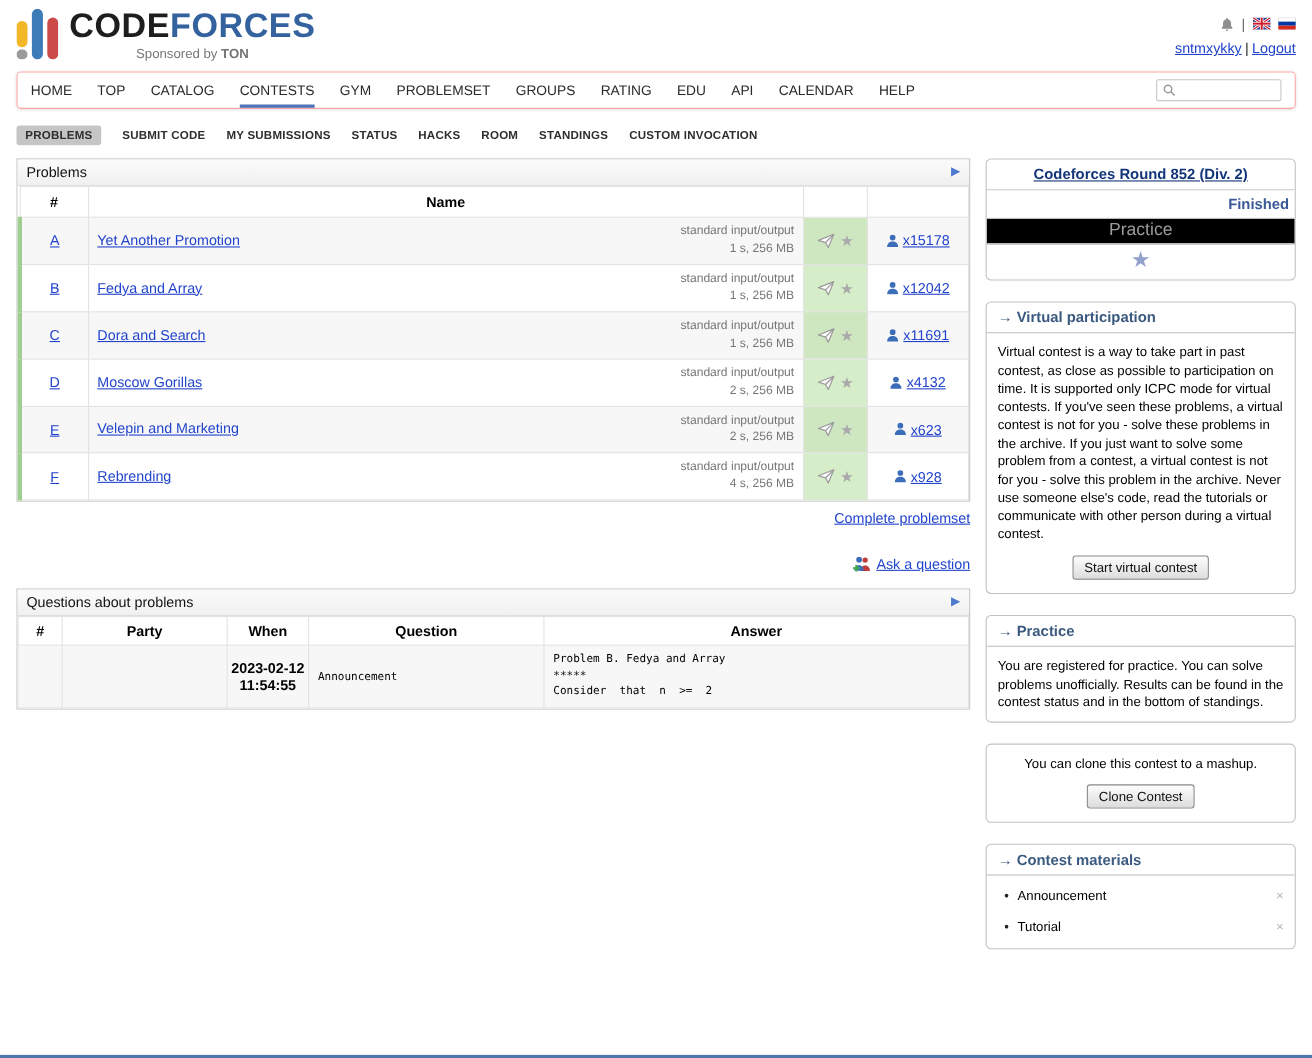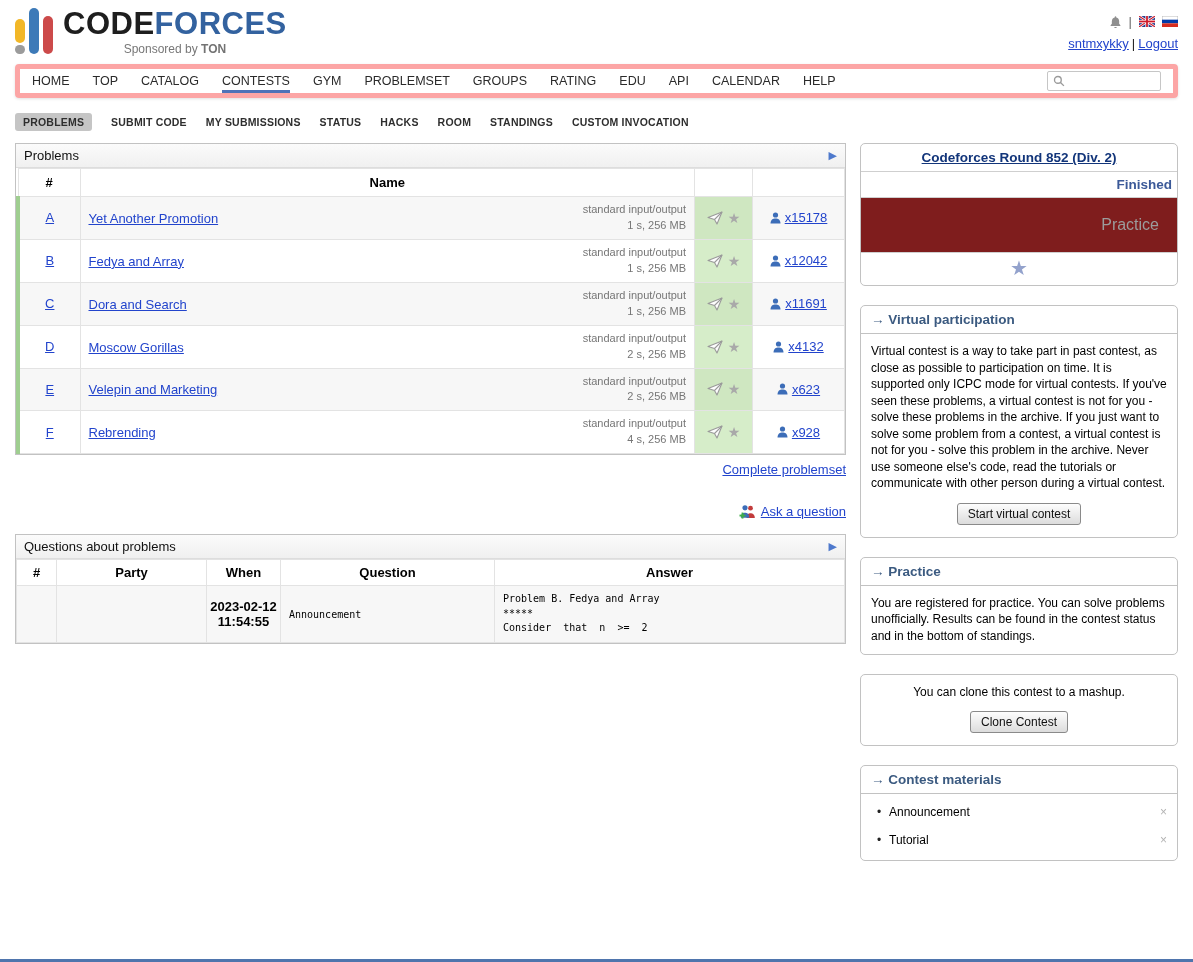--- a/index.html
+++ b/index.html
@@ -30,39 +30,39 @@
   .logo-sub{font-size:12px;color:#777;text-align:center;margin-top:3px;}
   .logo-sub .brand{color:#737373;font-weight:bold;}
   .header-right{text-align:right;font-size:13px;padding-top:6px;}
   .hr-icons{display:flex;align-items:center;justify-content:flex-end;gap:7px;}
   .hr-sep{color:#666;}
   .hr-links{margin-top:7px;}
   .hr-links .sep{color:#222;margin:0 3px;}
   .flag,.bell{display:inline-block;line-height:0;cursor:pointer;}
 
   
-  .mainnav{margin-top:6px;border:5px solid #fca5a5;border-radius:4px;display:flex;align-items:center;
+  .mainnav{margin-top:6px;border:1px solid #fca5a5;border-radius:4px;display:flex;align-items:center;
            justify-content:space-between;height:34px;padding:0 12px;box-shadow:0 1px 3px rgba(0,0,0,0.12);}
   .nav-items{display:flex;gap:23px;align-items:center;height:100%;}
   .nav-item{font-size:12.5px;color:#2a2a2a;text-decoration:none;display:flex;align-items:center;
             height:100%;border-bottom:3px solid transparent;padding-top:3px;}
   .nav-item.active{border-bottom-color:var(--nav-active);}
   .searchbox{display:flex;align-items:center;gap:4px;border:1px solid #c6c6c6;background:#fff;
              height:20px;width:114px;padding:0 5px;border-radius:2px;}
   .searchbox input{border:none;outline:none;flex:1;width:80px;font-size:12px;font-family:inherit;background:transparent;}
 
   
   .subnav{display:flex;align-items:center;gap:19px;margin-top:15px;}
   .subnav-item{font-size:10.5px;color:#2e2e2e;text-decoration:none;font-weight:bold;letter-spacing:0.2px;}
   .subnav-item.active{background:#c5c5c5;border-radius:3px;padding:3px 8px;}
 
   
   .main{display:flex;gap:14px;margin-top:12px;align-items:flex-start;}
   .left-col{flex:1;min-width:0;}
-  .right-col{width:318px;flex:none;}
+  .right-col{width:282px;flex:none;}
 
   
   .box{border:1px solid #c2c2c2;}
   .box-caption{display:flex;justify-content:space-between;align-items:center;
                background:linear-gradient(#fbfbfb,#f0f0f0);border-bottom:1px solid #ddd;
                padding:4px 8px;font-size:13px;color:#111;}
   .play-icon{color:var(--play);font-size:11px;line-height:1;cursor:pointer;}
   .play-icon::before{content:"▶";}
 
   
@@ -103,21 +103,21 @@
   .qc-when{font-weight:bold;font-size:13px;text-align:center;padding:5px 3px;}
   .qc-question,.qc-answer{font-family:"DejaVu Sans Mono",monospace;font-size:10px;padding:6px 8px;vertical-align:middle;}
   .qc-answer{white-space:pre;line-height:1.45;}
 
   
   .sbox{border:1px solid #c2c2c2;border-radius:5px;margin-bottom:19px;overflow:hidden;background:#fff;}
   .contest-title{text-align:center;padding:6px 8px;border-bottom:1px solid #cfcfcf;font-size:13.5px;font-weight:bold;}
   .contest-title a{color:var(--title-link);}
   .contest-status{text-align:right;padding:5px;border-bottom:1px solid #cfcfcf;color:var(--status);
                   font-weight:bold;font-size:13.5px;}
-  .contest-mode{text-align:right;padding:18px;border-bottom:1px solid #cfcfcf;background:#7f1d1d;
+  .contest-mode{text-align:center;padding:2px;border-bottom:1px solid #cfcfcf;background:#000000;
                 color:#9c9c9c;font-size:16px;}
   .contest-star{text-align:center;padding:5px 0 6px;}
   .contest-star .star-icon{font-size:20px;color:#93a2cc;}
   .sbox-caption{padding:6px 10px;border-bottom:1px solid #c2c2c2;color:var(--caption);font-weight:bold;font-size:13.5px;}
   .sbox-body{padding:9px 10px;font-size:12px;line-height:1.38;}
   .sbox-body.center{text-align:center;}
   .btn-row{text-align:center;padding:2px 0 12px;}
   .cf-btn{font-family:inherit;font-size:12px;padding:3px 10px;border:1px solid #8a8a8a;border-radius:3px;
           background:linear-gradient(#fdfdfd,#dcdcdc);cursor:pointer;color:#111;}
   .materials-list{list-style:none;margin:4px 0 6px;padding:0;}

